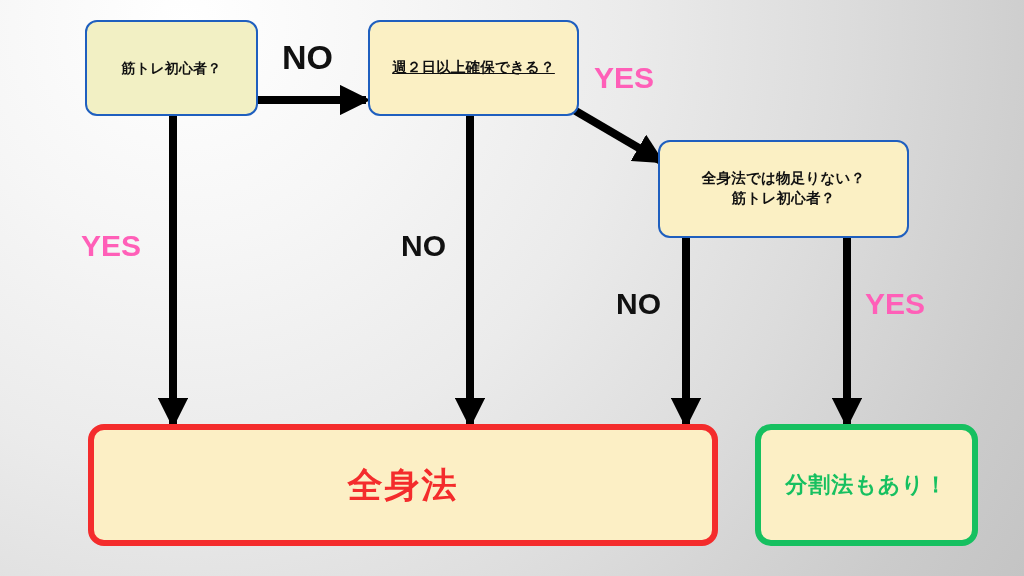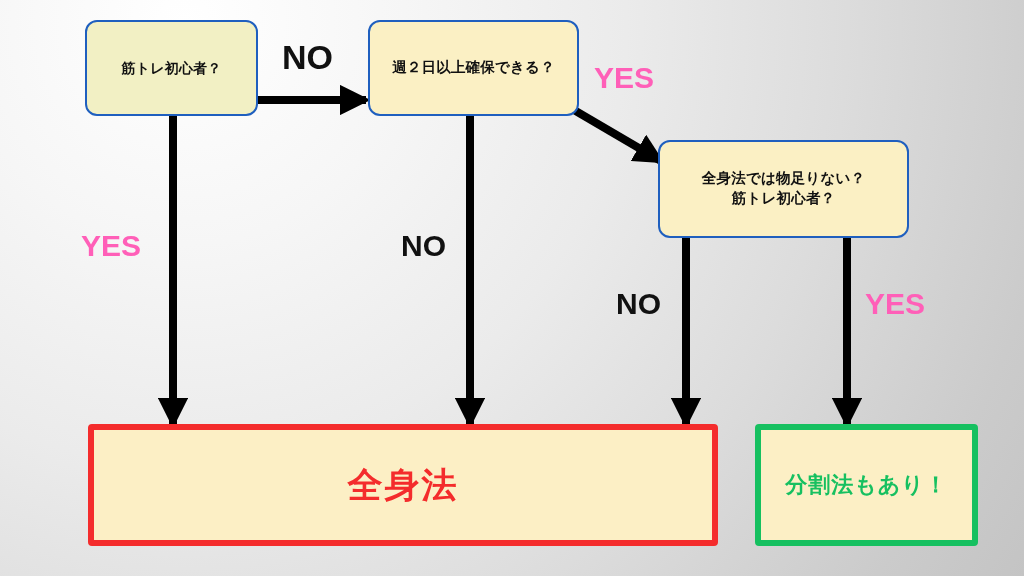--- a/index.html
+++ b/index.html
@@ -37,33 +37,34 @@
     letter-spacing: 0.2px;
   }
   #node-beginner {
     left: 85px; top: 20px; width: 173px; height: 96px;
     background: #f2f0c4;
     font-size: 14px;
   }
   #node-days {
     left: 368px; top: 20px; width: 211px; height: 96px;
     font-size: 14.5px;
+    text-decoration: underline;
   }
   #node-fullbody-enough {
     left: 658px; top: 140px; width: 251px; height: 98px;
     font-size: 14.5px;
   }
   .node .node-text { padding: 0 6px; }
 
   
   .result {
     position: absolute;
     box-sizing: border-box;
     background: #fcefc5;
-    border-radius: 4px;
+    border-radius: 16px;
     display: flex;
     align-items: center;
     justify-content: center;
     text-align: center;
     font-weight: bold;
   }
   #result-fullbody {
     left: 88px; top: 424px; width: 630px; height: 122px;
     border: 6px solid #f42c2c;
     color: #f42c2c;

